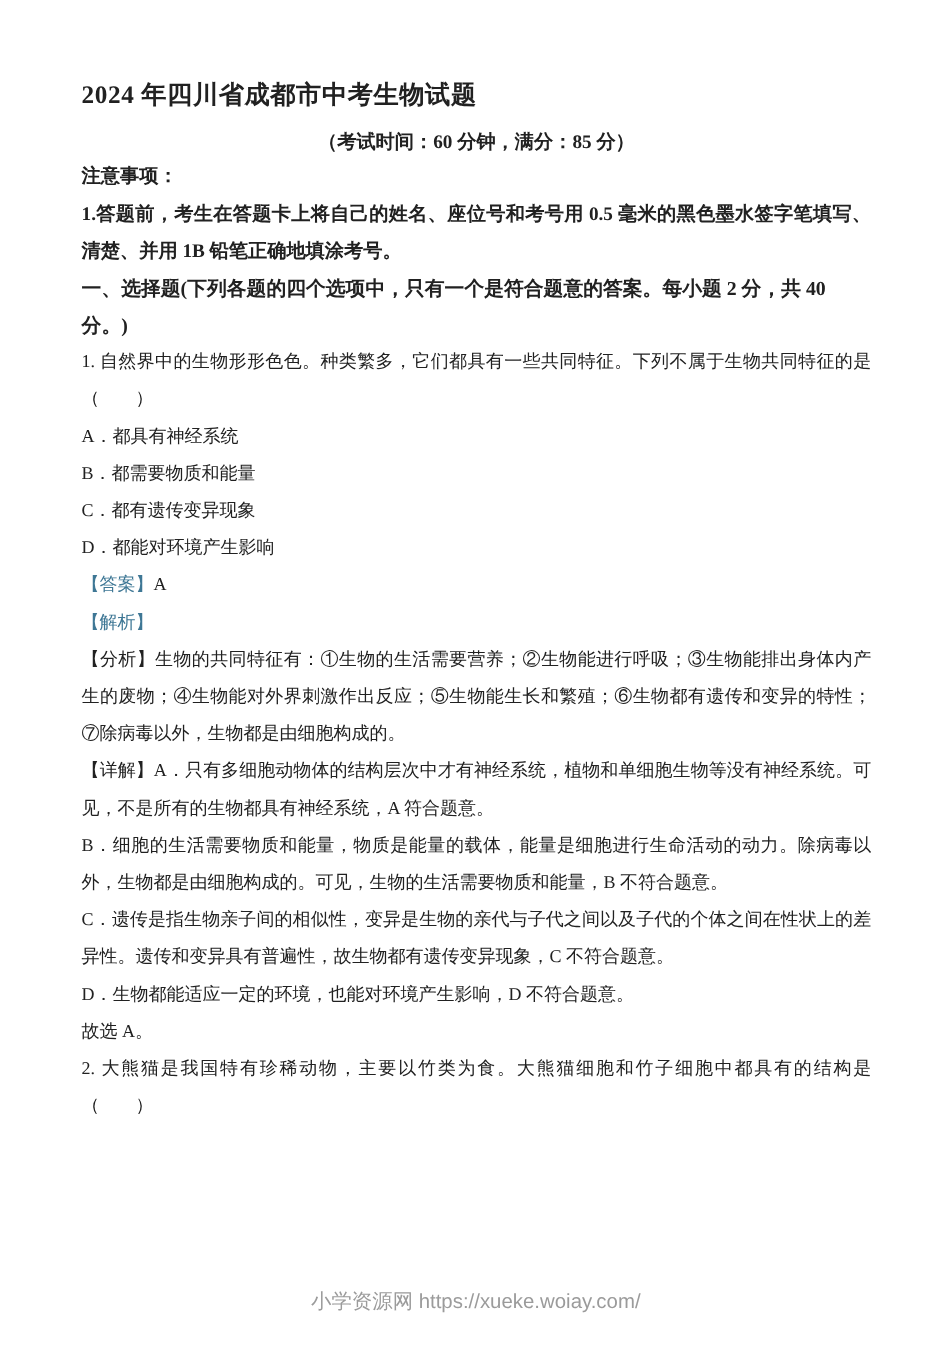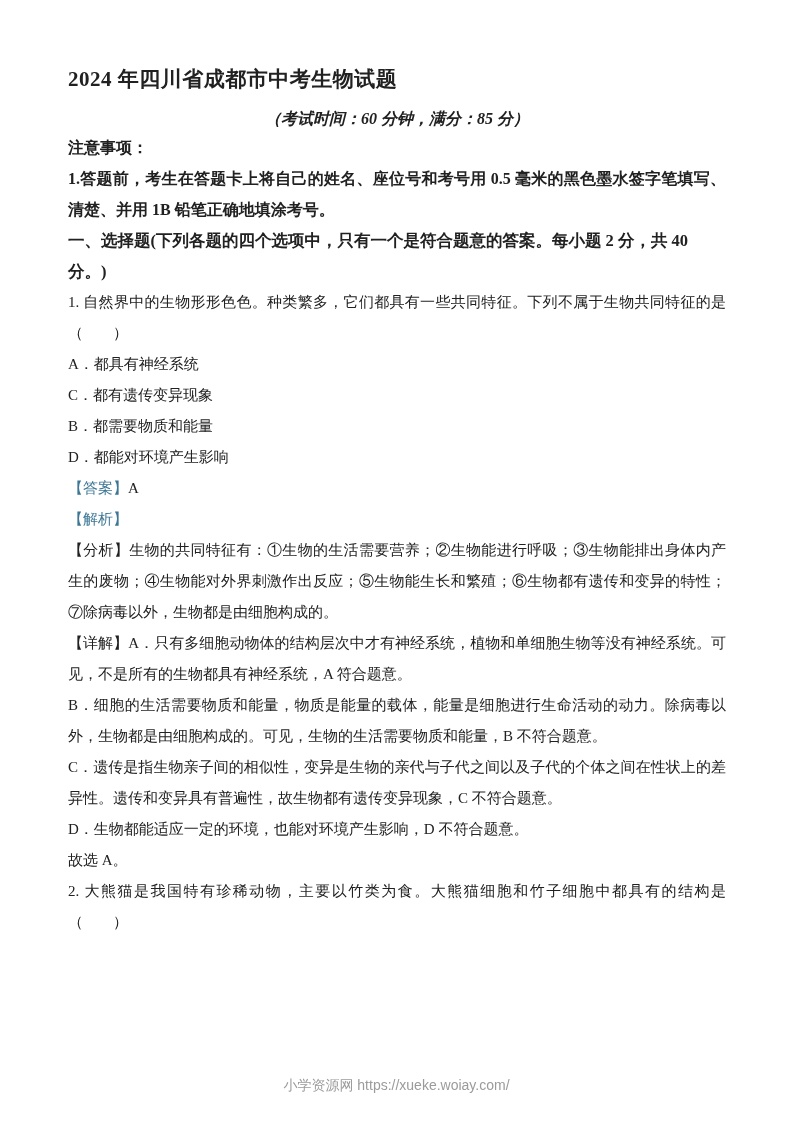--- a/index.html
+++ b/index.html
@@ -20,21 +20,20 @@
     font-size: 21px;
     line-height: 30px;
     letter-spacing: 0.5px;
   }
   .doc-subtitle {
     text-align: center;
     font-weight: bold;
     font-size: 16px;
     line-height: 26px;
     margin: 12px 0 0 0;
-    font-style: italic;
   }
   .doc-body {
     font-size: 15px;
     line-height: 31px;
   }
   .doc-body p { margin: 0; }
   .p-justify { text-align: justify; }
   .notice-heading {
     font-weight: bold;
     font-size: 16px;
@@ -48,21 +47,21 @@
     font-size: 16.5px;
   }
   .label-blue { color: #3E7795; }
   .doc-footer {
     position: absolute;
     left: 0;
     right: 0;
     bottom: 26px;
     text-align: center;
     color: #9b9b9b;
-    font-size: 14px;
+    font-size: 17px;
     font-family: "Liberation Sans", "DejaVu Sans", sans-serif;
     line-height: 22px;
   }
 </style>
 </head>
 <body>
 
 <div class="page">
   <div class="content">
 
@@ -71,22 +70,22 @@
 
     <div class="doc-body">
 
       <p class="notice-heading">注意事项：</p>
       <p class="notice-item p-justify">1.答题前，考生在答题卡上将自己的姓名、座位号和考号用 0.5 毫米的黑色墨水签字笔填写、清楚、并用 1B 铅笔正确地填涂考号。</p>
 
       <p class="section-heading">一、选择题(下列各题的四个选项中，只有一个是符合题意的答案。每小题 2 分，共 40 分。)</p>
 
       <p class="p-justify">1. 自然界中的生物形形色色。种类繁多，它们都具有一些共同特征。下列不属于生物共同特征的是（　　）</p>
       <p>A．都具有神经系统</p>
+      <p>B．都需要物质和能量</p>
       <p>C．都有遗传变异现象</p>
-      <p>B．都需要物质和能量</p>
       <p>D．都能对环境产生影响</p>
 
       <p><span class="label-blue">【答案】</span><span>A</span></p>
       <p><span class="label-blue">【解析】</span></p>
 
       <p class="p-justify">【分析】生物的共同特征有：①生物的生活需要营养；②生物能进行呼吸；③生物能排出身体内产生的废物；④生物能对外界刺激作出反应；⑤生物能生长和繁殖；⑥生物都有遗传和变异的特性；⑦除病毒以外，生物都是由细胞构成的。</p>
 
       <p class="p-justify">【详解】A．只有多细胞动物体的结构层次中才有神经系统，植物和单细胞生物等没有神经系统。可见，不是所有的生物都具有神经系统，A 符合题意。</p>
       <p class="p-justify">B．细胞的生活需要物质和能量，物质是能量的载体，能量是细胞进行生命活动的动力。除病毒以外，生物都是由细胞构成的。可见，生物的生活需要物质和能量，B 不符合题意。</p>
       <p class="p-justify">C．遗传是指生物亲子间的相似性，变异是生物的亲代与子代之间以及子代的个体之间在性状上的差异性。遗传和变异具有普遍性，故生物都有遗传变异现象，C 不符合题意。</p>

